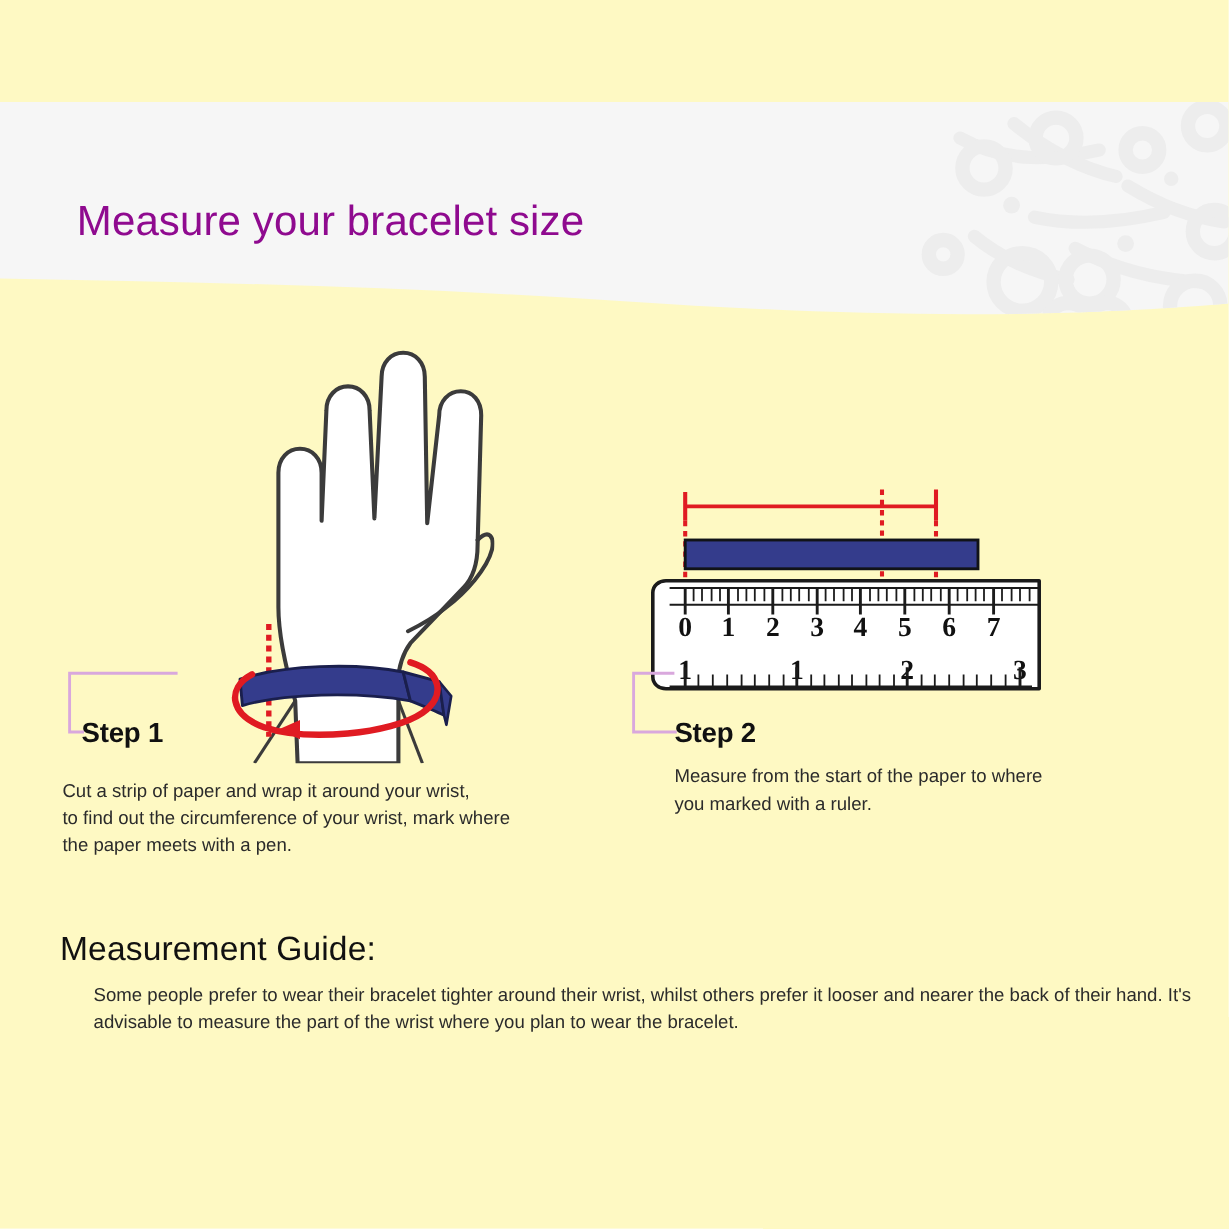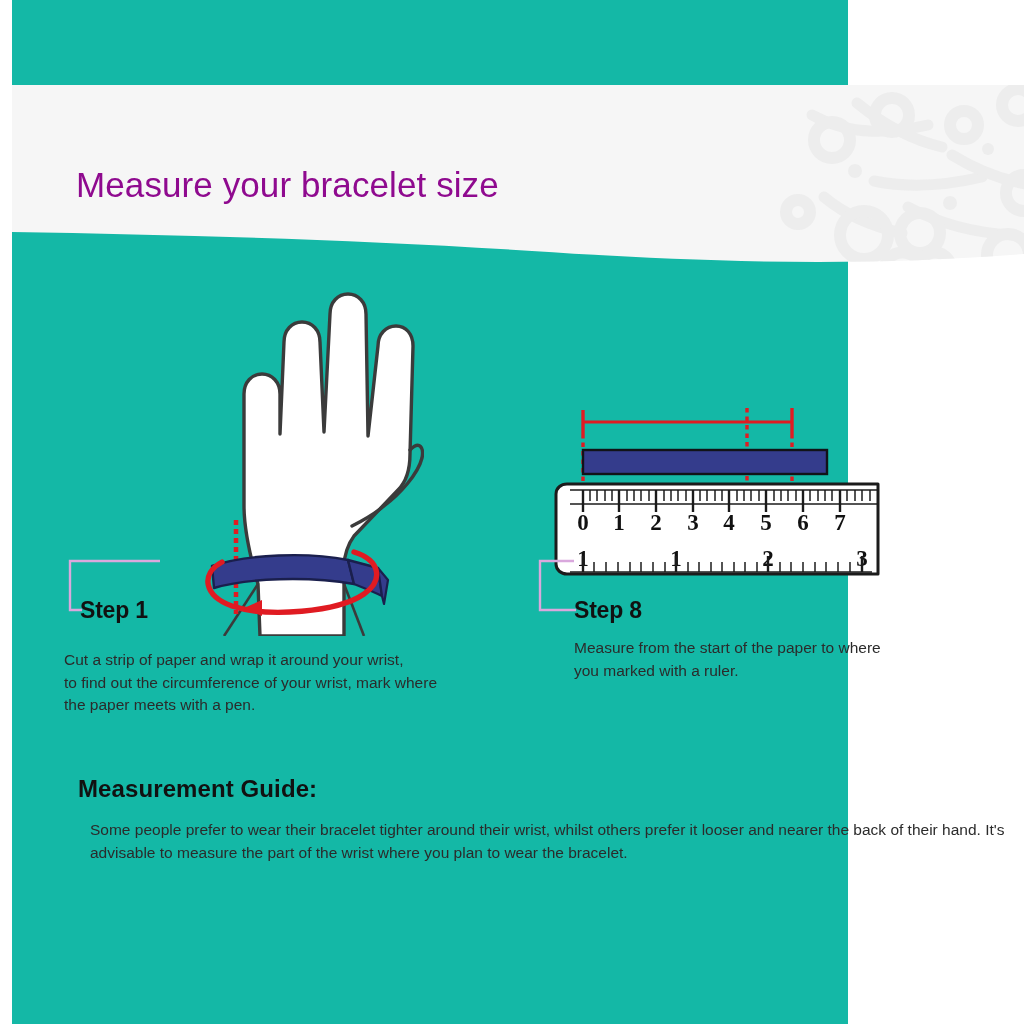--- a/index.html
+++ b/index.html
@@ -6,24 +6,23 @@
     margin: 0;
     padding: 0;
     width: 1024px;
     height: 1024px;
     background: #ffffff;
     font-family: "Liberation Sans", sans-serif;
     overflow: hidden;
   }
   #page {
     position: relative;
-    width: 836px;
+    width: 1024px;
     height: 1024px;
-    background: #14b8a6;
-    margin-left: 12px;
+    background: #fef9c3;
   }
 
   
   .header-band {
     position: absolute;
     left: 0;
     top: 85px;
     width: 1024px;
     height: 215px;
     overflow: hidden;
@@ -69,24 +68,24 @@
     white-space: pre-line;
   }
 
   
   .illus { position: absolute; }
   .illus svg { display: block; }
 
   
   .guide-heading {
     position: absolute;
-    left: 66px;
+    left: 50px;
     top: 775px;
-    font-size: 24px;
-    font-weight: 700;
+    font-size: 28px;
+    font-weight: 400;
     color: #111111;
     letter-spacing: 0.1px;
     white-space: nowrap;
     font-family: "Liberation Sans", sans-serif;
   }
   .guide-body {
     position: absolute;
     left: 78px;
     top: 818px;
     width: 915px;
@@ -309,20 +308,20 @@
   <div class="step-label" style="left:68px; top:597px;">Step 1</div>
   <div class="step-body" style="left:52px; top:649px; width:470px;">Cut a strip of paper and wrap it around your wrist,
 to find out the circumference of your wrist, mark where
 the paper meets with a pen.</div>
 
   <div class="step-bracket" style="left:520px; top:558px;">
     <svg width="100" height="58" viewBox="0 0 100 58" xmlns="http://www.w3.org/2000/svg">
       <path d="M42,3 H8 V52 H44" fill="none" stroke="#d9a8dd" stroke-width="2.4"></path>
     </svg>
   </div>
-  <div class="step-label" style="left:562px; top:597px;">Step 8</div>
+  <div class="step-label" style="left:562px; top:597px;">Step 2</div>
   <div class="step-body" style="left:562px; top:637px; width:420px;">Measure from the start of the paper to where
 you marked with a ruler.</div>
 
   <div class="guide-heading">Measurement Guide:</div>
   <div class="guide-body">Some people prefer to wear their bracelet tighter around their wrist, whilst others prefer it looser and nearer the back of their hand. It's advisable to measure the part of the wrist where you plan to wear the bracelet.</div>
 
 </div>
 
 </body></html>

